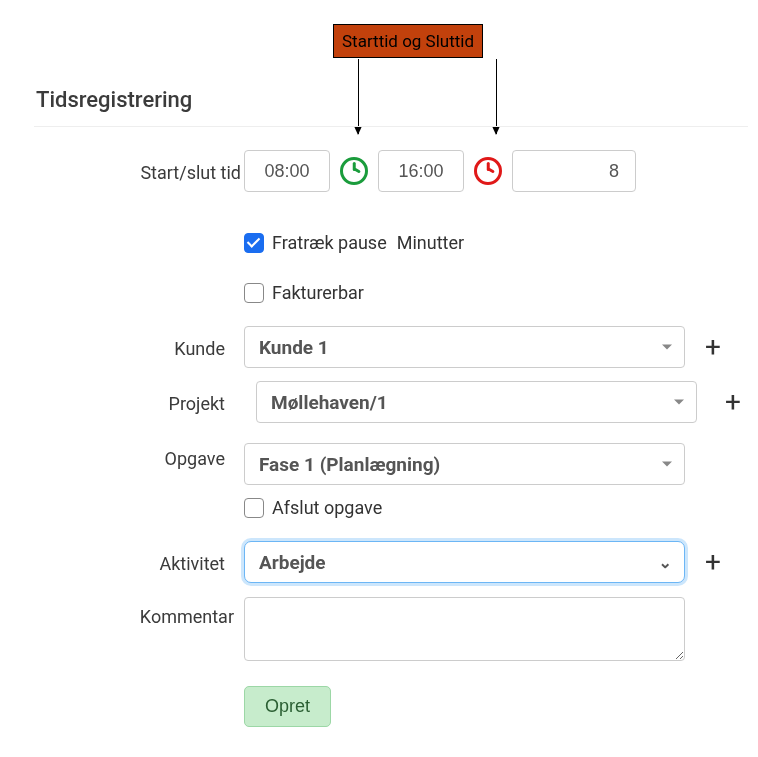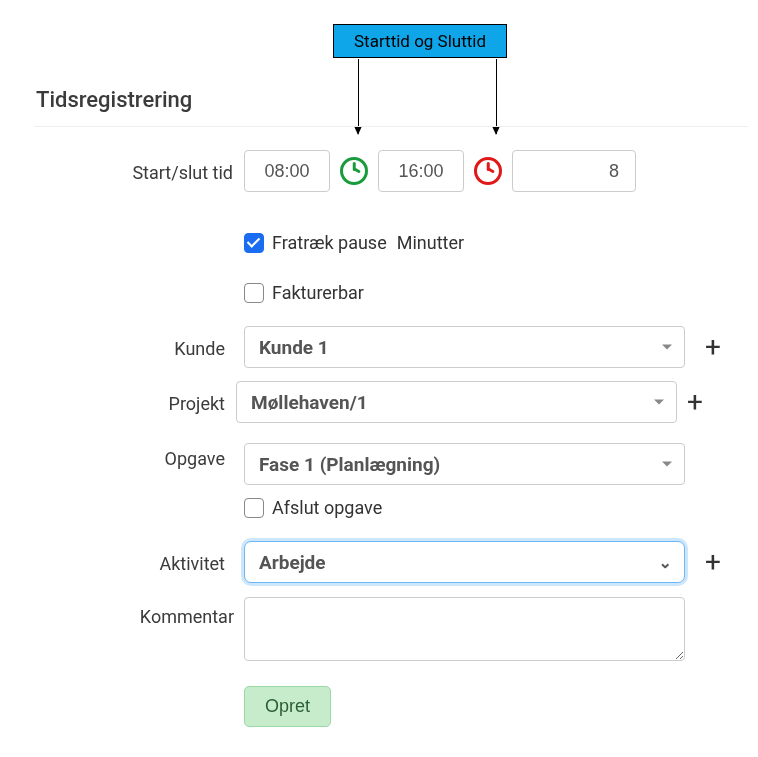--- a/index.html
+++ b/index.html
@@ -8,22 +8,22 @@
       color: #333;
       background: #fff;
       width: 758px;
       height: 757px;
       position: relative;
       padding: 0;
     }
     .callout-box {
       position: absolute;
       border: 1.5px solid #000;
-      background: #0ea5e9;
-      padding: 6px 20px;
+      background: #c2410c;
+      padding: 6px 8px;
       font-size: 17px;
       color: #000;
       top: 24px;
       left: 333px;
     }
     .arrow {
       position: absolute;
       width: 1px;
       background: #000;
     }
@@ -219,21 +219,21 @@
   <span>Starttid og Sluttid</span>
 </div>
 <div class="arrow arrow1"></div>
 <div class="arrow arrow2"></div>
 
 <div class="page-title">
   <span>Tidsregistrering</span>
 </div>
 <div class="hr"></div>
 
-<div class="label-wrap" style="top:162px; left:8px;padding-left:33px;">
+<div class="label-wrap" style="top:162px; left:16px;padding-left:33px;">
   <span>Start/slut tid</span>
 </div>
 <div class="form-row" style="left:244px; top:150px; gap:10px;">
   <input class="input input-time" value="08:00" style="">
   <div class="clock-icon clock-green"></div>
   <input class="input input-time" value="16:00" style="">
   <div class="clock-icon clock-red"></div>
   <input class="input input-hours" value="8" style="">
 </div>
 
@@ -259,21 +259,21 @@
   <div class="select" style="width:441px;">
     <span class="muted">Kunde 1</span>
     <span class="caret"></span>
   </div>
   <span class="plus">+</span>
 </div>
 
 <div class="label-wrap" style="top:393px; left:0;">
   <span>Projekt</span>
 </div>
-<div class="form-row" style="left:236px; top:381px; gap:4px;align-items:center;">
+<div class="form-row" style="left:256px; top:381px; gap:22px;align-items:center;">
   <div class="select" style="width:441px;">
     <span class="muted">Møllehaven/1</span>
     <span class="caret"></span>
   </div>
   <span class="plus">+</span>
 </div>
 
 <div class="label-wrap" style="top:448px; left:0;">
   <span>Opgave</span>
 </div>

